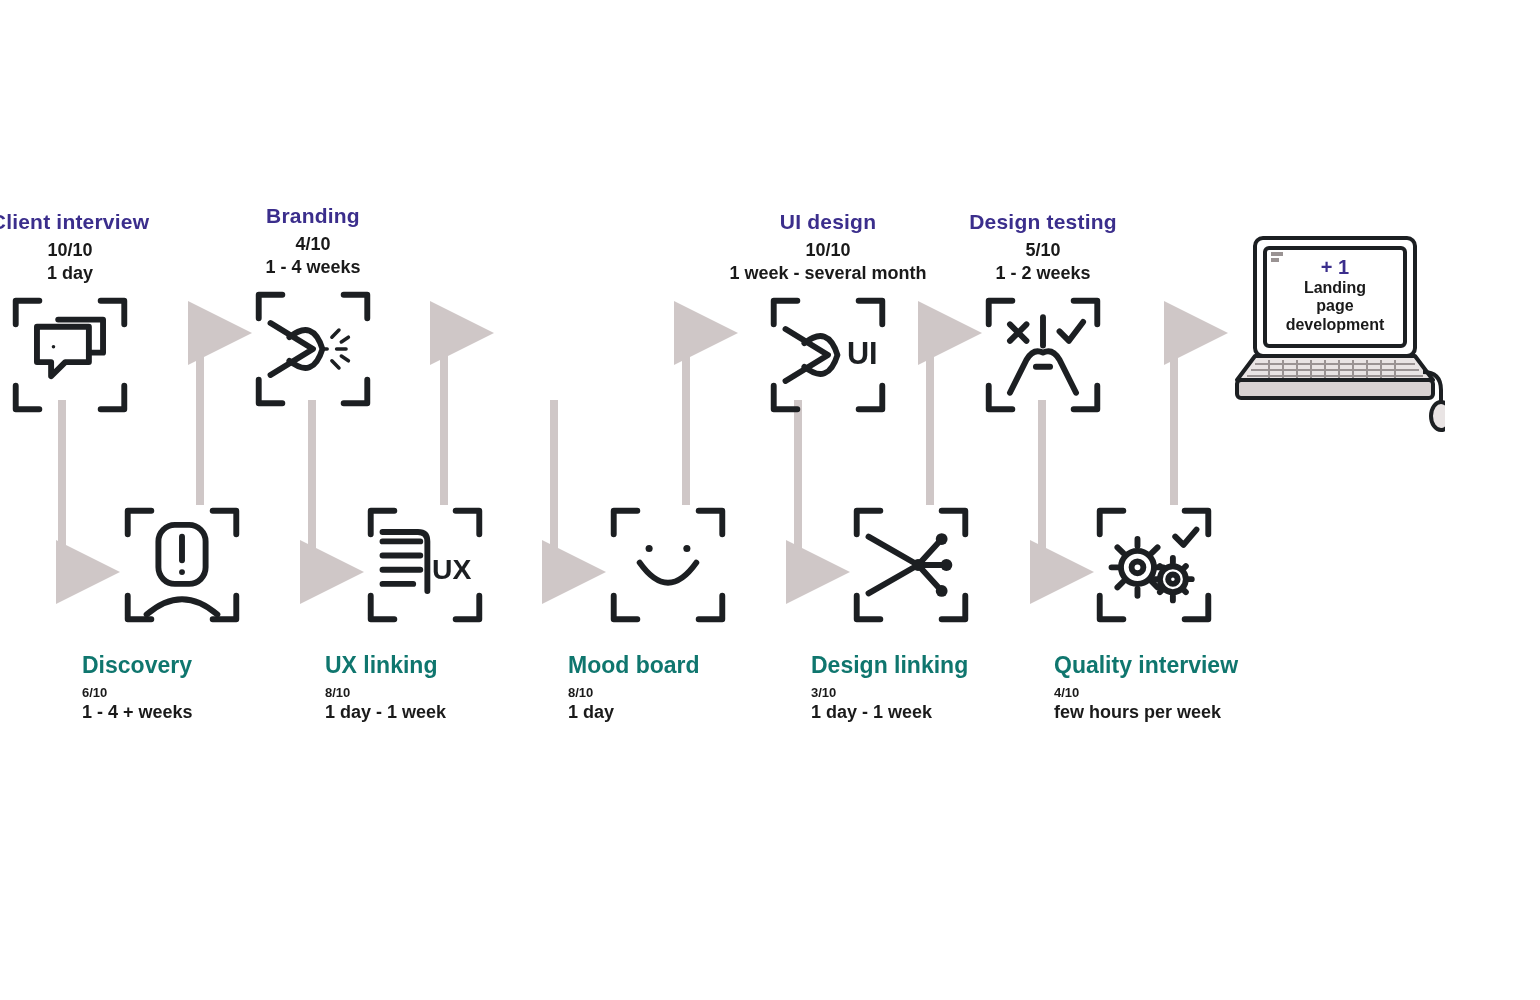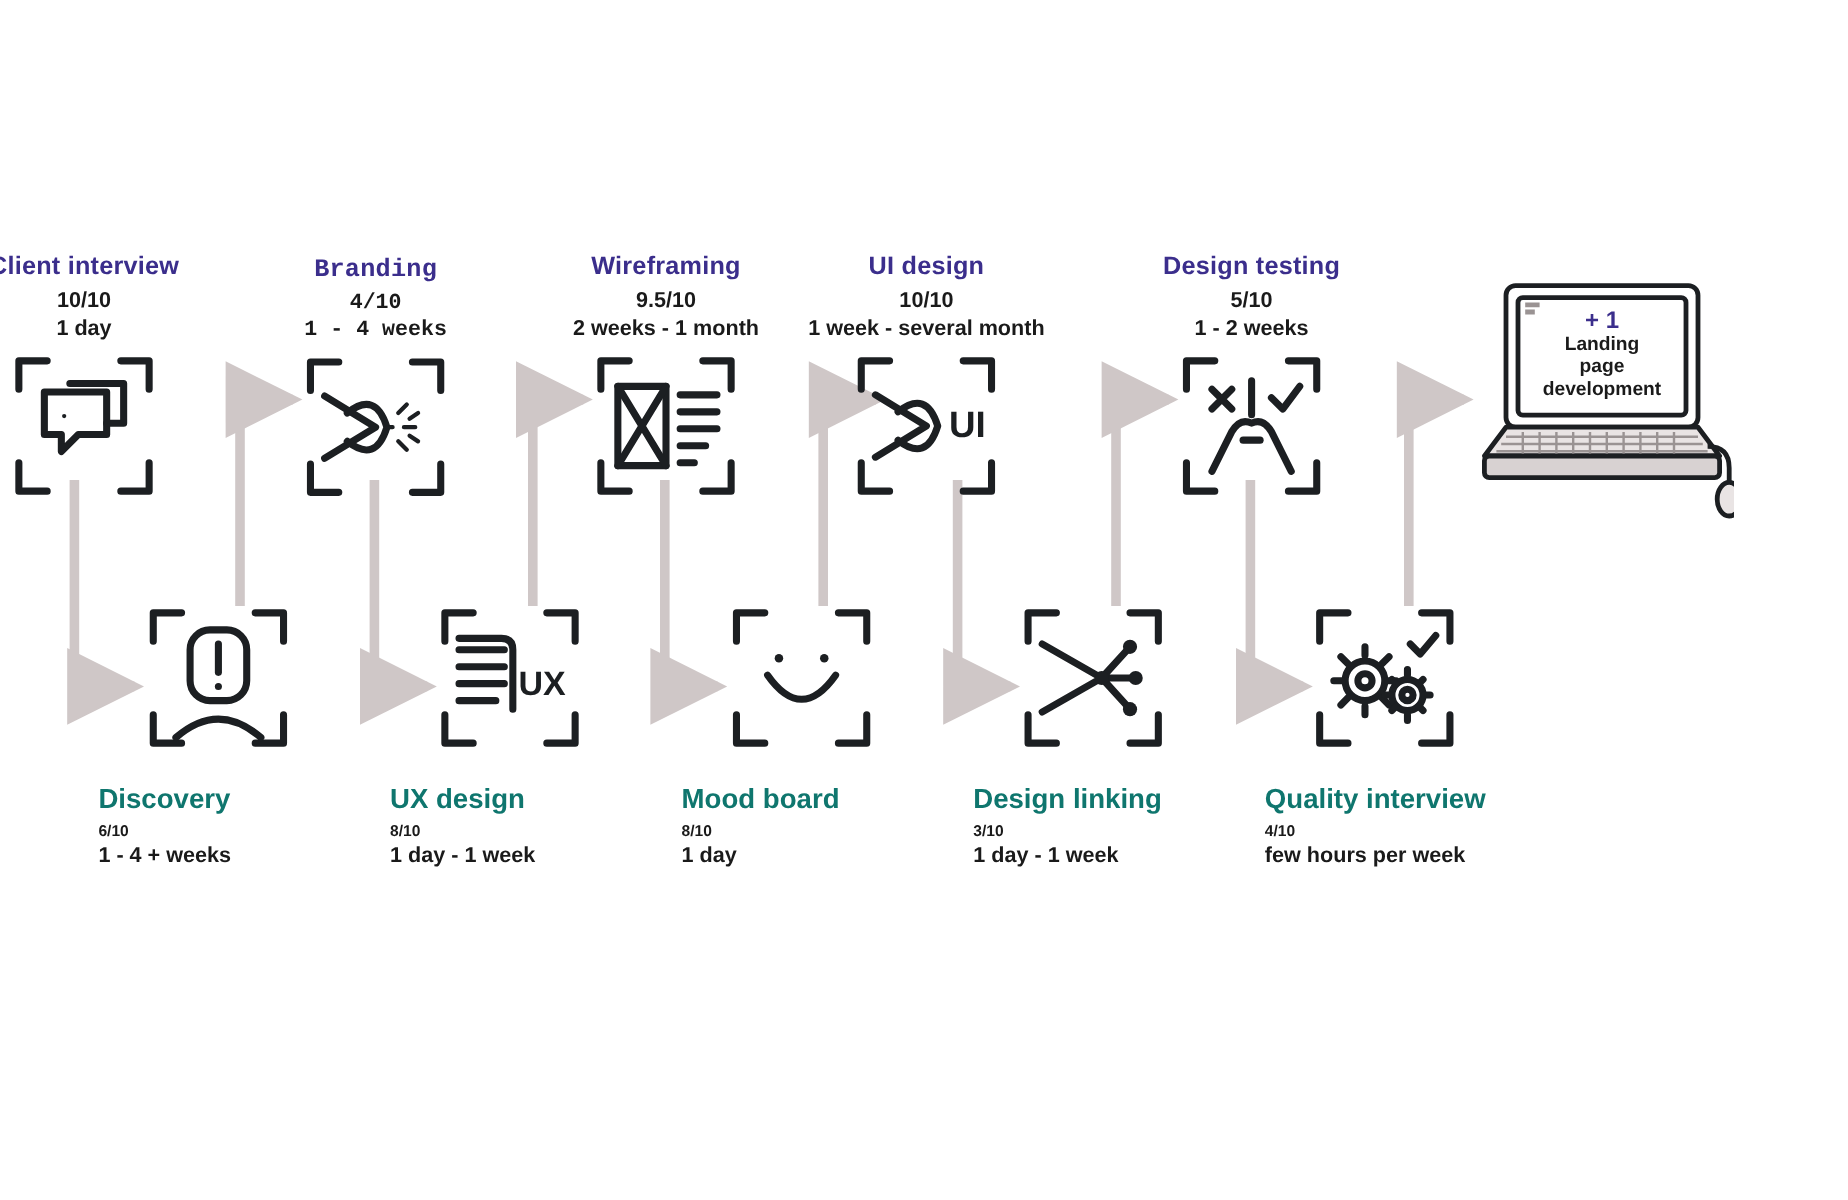--- a/index.html
+++ b/index.html
@@ -67,55 +67,40 @@
           <g class="iconstroke">
       <path d="M4 4 H24 M4 4 V24 M76 4 H96 M96 4 V24 M4 96 H24 M4 96 V76 M76 96 H96 M96 96 V76"></path>
       <path d="M22 26 H66 V56 H46 L34 68 V56 H22 Z"></path>
       <path d="M40 20 H78 V48 H66"></path>
       <circle cx="36" cy="43" r="1.5" fill="#1c1f22" stroke="none"></circle>
     </g>
         </svg>
   </div>
 </div>
 
-<div class="step" style="left:213px;top:214px;font-family:Liberation Mono, monospace;">
+<div class="step" style="left:213px;top:204px;">
   <div class="title">Branding</div>
   <div class="score">4/10</div>
   <div class="duration">1 - 4 weeks</div>
   <div class="iconbox">
     <svg viewBox="0 0 100 100">
           <g class="iconstroke">
       <path d="M4 4 H24 M4 4 V24 M76 4 H96 M96 4 V24 M4 96 H24 M4 96 V76 M76 96 H96 M96 96 V76"></path>
       <path d="M14 28 L50 50 L14 72"></path>
       <path d="M30 40 Q50 24 58 50 Q50 76 30 60"></path>
     </g>
     <g class="iconthin">
       <path d="M70 50 H78 M66 40 L72 34 M66 60 L72 66 M62 50 H58 M74 44 L80 40 M74 56 L80 60"></path>
     </g>
         </svg>
   </div>
 </div>
 
-<div class="step" style="left:455px;top:210px;">
-  <div class="title">Wireframing</div>
-  <div class="score">9.5/10</div>
-  <div class="duration">2 weeks - 1 month</div>
-  <div class="iconbox">
-    <svg viewBox="0 0 100 100">
-          <g class="iconstroke">
-      <path d="M4 4 H24 M4 4 V24 M76 4 H96 M96 4 V24 M4 96 H24 M4 96 V76 M76 96 H96 M96 96 V76"></path>
-      <rect x="16" y="22" width="34" height="56"></rect>
-      <path d="M16 22 L50 78 M50 22 L16 78"></path>
-      <path d="M60 28 H86 M60 40 H86 M60 52 H86 M60 64 H78 M60 76 H70"></path>
-    </g>
-        </svg>
-  </div>
-</div>
-
-<div class="step" style="left:672px;top:210px;text-align:center;">
+
+<div class="step" style="left:728px;top:210px;text-align:center;">
   <div class="title">UI design</div>
   <div class="score">10/10</div>
   <div class="duration">1 week - several month</div>
   <div class="iconbox">
     <svg viewBox="0 0 100 100">
           <g class="iconstroke">
       <path d="M4 4 H24 M4 4 V24 M76 4 H96 M96 4 V24 M4 96 H24 M4 96 V76 M76 96 H96 M96 96 V76"></path>
       <path d="M14 28 L50 50 L14 72"></path>
       <path d="M30 40 Q50 24 58 50 Q50 76 30 60"></path>
     </g>
@@ -163,21 +148,21 @@
   <div class="iconbox">
     <svg viewBox="0 0 100 100">
           <g class="iconstroke">
       <path d="M4 4 H24 M4 4 V24 M76 4 H96 M96 4 V24 M4 96 H24 M4 96 V76 M76 96 H96 M96 96 V76"></path>
       <path d="M14 30 H46 M14 42 H46 M14 54 H46 M14 66 H40"></path>
       <path d="M14 22 H44 Q52 22 52 30 V72"></path>
     </g>
     <text x="56" y="62" font-family="Helvetica,Arial" font-size="24" font-weight="700" fill="#1c1f22">UX</text>
     </svg>
   </div>
-  <div class="title">UX design</div>
+  <div class="title">UX linking</div>
   <div class="score">8/10</div>
   <div class="duration">1 day - 1 week</div>
 </div>
 
 <div class="stepB" style="left:568px;top:506px;">
   <div class="iconbox">
     <svg viewBox="0 0 100 100">
           <g class="iconstroke">
       <path d="M4 4 H24 M4 4 V24 M76 4 H96 M96 4 V24 M4 96 H24 M4 96 V76 M76 96 H96 M96 96 V76"></path>
       <circle cx="34" cy="36" r="3" fill="#1c1f22" stroke="none"></circle>

